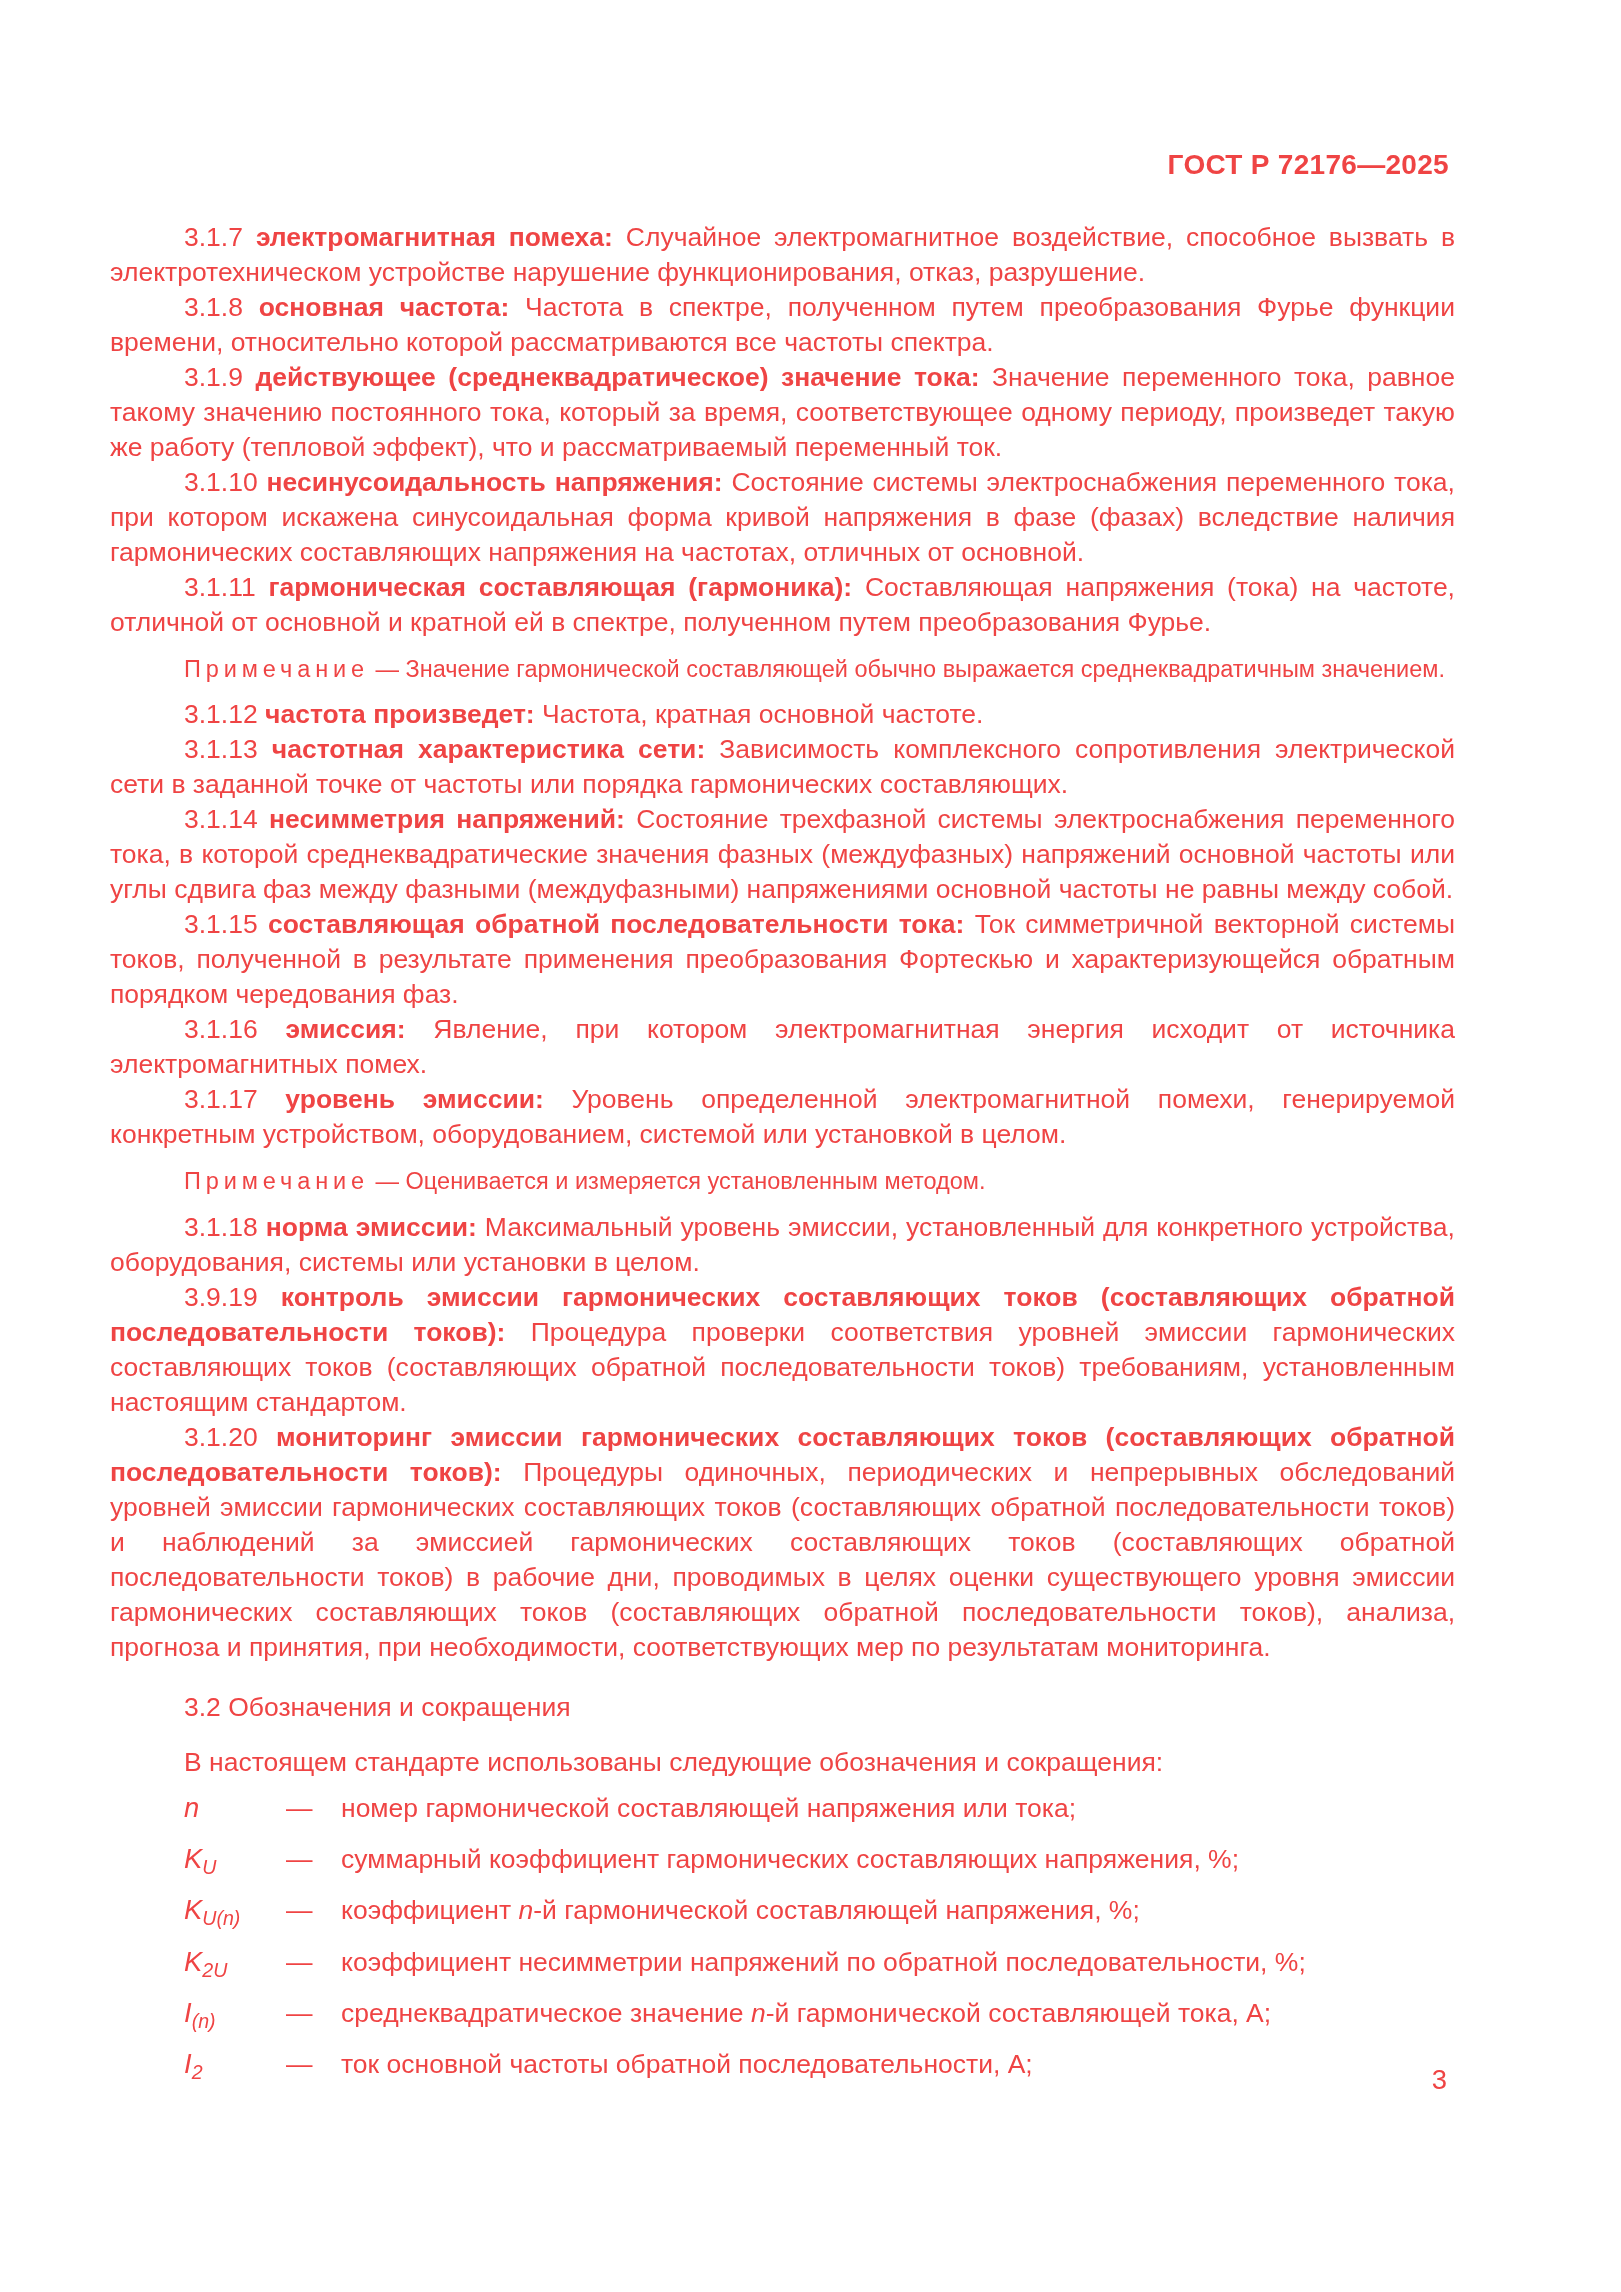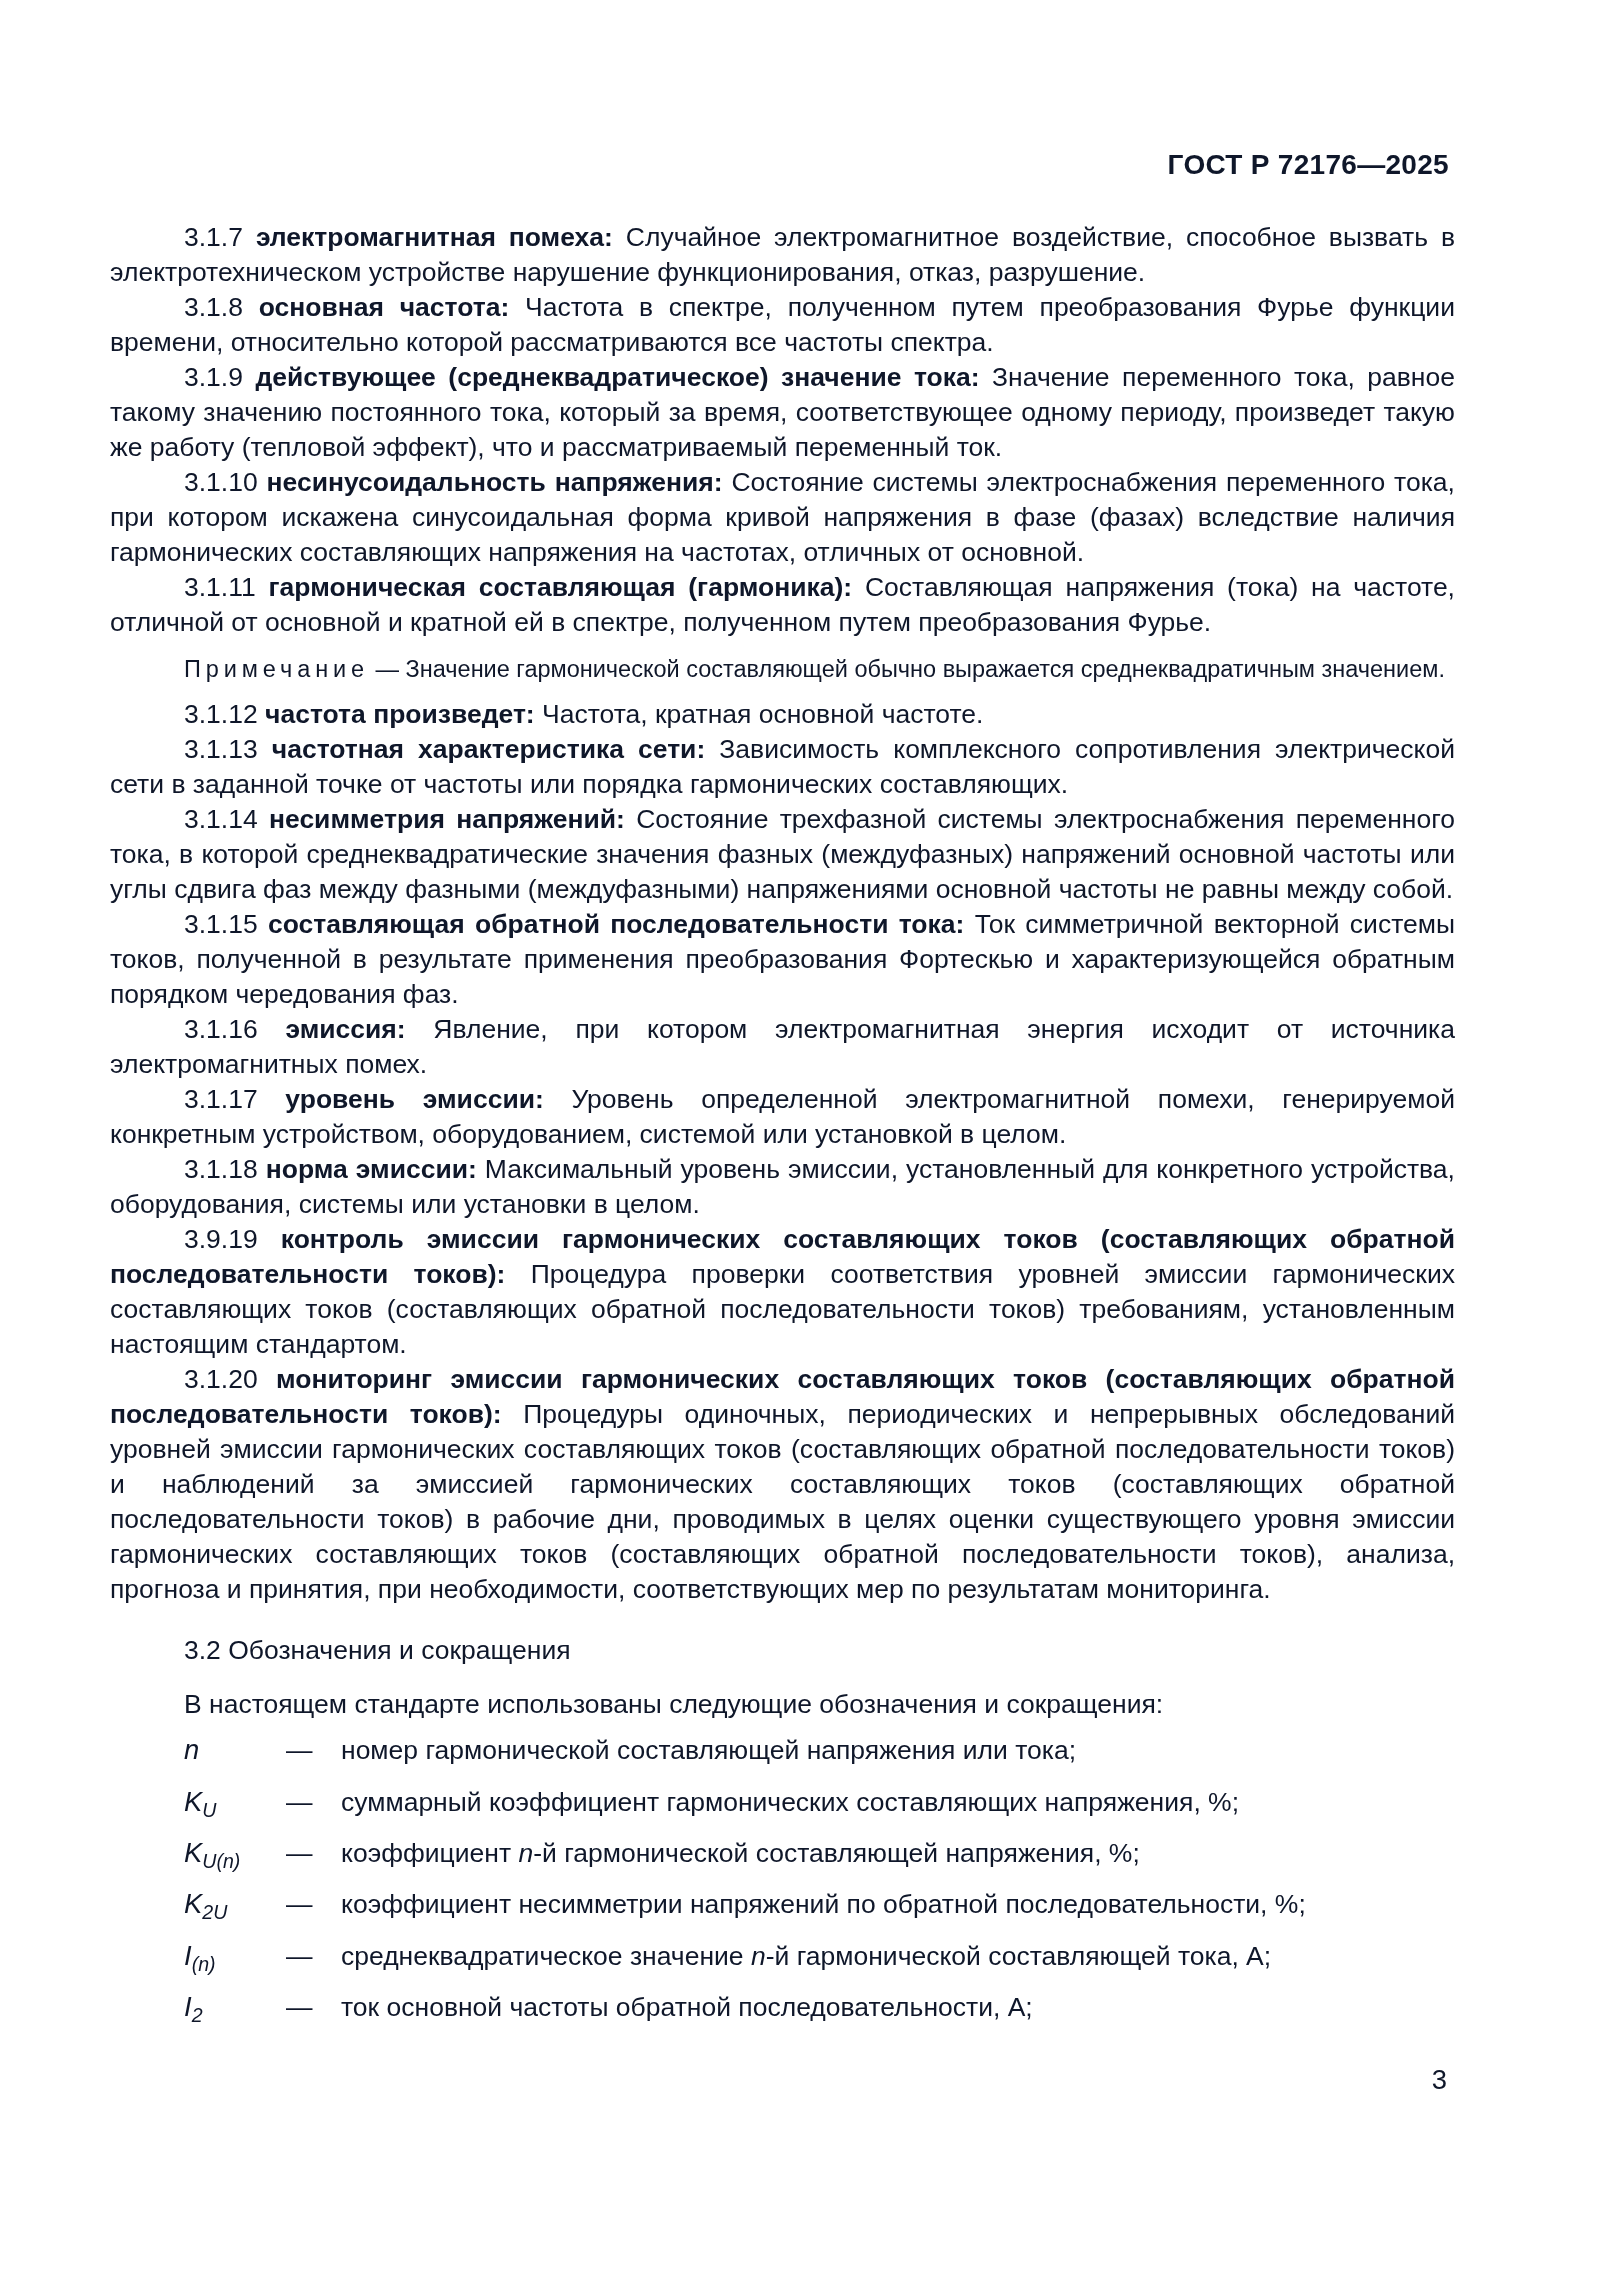--- a/index.html
+++ b/index.html
@@ -2,21 +2,21 @@
 <html lang="ru"><head>
 <meta charset="utf-8">
 <style>
   * { margin: 0; padding: 0; box-sizing: border-box; }
   html, body { background: #ffffff; }
   .page {
     position: relative;
     width: 1618px;
     height: 2293px;
     background: #ffffff;
-    color: #0f172a;
+    color: #ef4444;
     font-family: "Liberation Sans", sans-serif;
     overflow: hidden;
   }
   .doc-header {
     position: absolute;
     top: 149px;
     right: 169px;
     font-size: 28px;
     font-weight: 700;
     letter-spacing: 0.3px;
@@ -105,20 +105,21 @@
     <p class="para"><span class="num">3.1.13</span> <b class="term">частотная характеристика сети:</b> <span>Зависимость комплексного сопротивления электрической сети в заданной точке от частоты или порядка гармонических составляющих.</span></p>
 
     <p class="para"><span class="num">3.1.14</span> <b class="term">несимметрия напряжений:</b> <span>Состояние трехфазной системы электроснабжения переменного тока, в которой среднеквадратические значения фазных (междуфазных) напряжений основной частоты или углы сдвига фаз между фазными (междуфазными) напряжениями основной частоты не равны между собой.</span></p>
 
     <p class="para"><span class="num">3.1.15</span> <b class="term">составляющая обратной последовательности тока:</b> <span>Ток симметричной векторной системы токов, полученной в результате применения преобразования Фортескью и характеризующейся обратным порядком чередования фаз.</span></p>
 
     <p class="para"><span class="num">3.1.16</span> <b class="term">эмиссия:</b> <span>Явление, при котором электромагнитная энергия исходит от источника электромагнитных помех.</span></p>
 
     <p class="para"><span class="num">3.1.17</span> <b class="term">уровень эмиссии:</b> <span>Уровень определенной электромагнитной помехи, генерируемой конкретным устройством, оборудованием, системой или установкой в целом.</span></p>
 
+    <p class="note"><span class="note-label">Примечание</span> <span>— Оценивается и измеряется установленным методом.</span></p>
 
     <p class="para"><span class="num">3.1.18</span> <b class="term">норма эмиссии:</b> <span>Максимальный уровень эмиссии, установленный для конкретного устройства, оборудования, системы или установки в целом.</span></p>
 
     <p class="para"><span class="num">3.9.19</span> <b class="term">контроль эмиссии гармонических составляющих токов (составляющих обратной последовательности токов):</b> <span>Процедура проверки соответствия уровней эмиссии гармонических составляющих токов (составляющих обратной последовательности токов) требованиям, установленным настоящим стандартом.</span></p>
 
     <p class="para"><span class="num">3.1.20</span> <b class="term">мониторинг эмиссии гармонических составляющих токов (составляющих обратной последовательности токов):</b> <span>Процедуры одиночных, периодических и непрерывных обследований уровней эмиссии гармонических составляющих токов (составляющих обратной последовательности токов) и наблюдений за эмиссией гармонических составляющих токов (составляющих обратной последовательности токов) в рабочие дни, проводимых в целях оценки существующего уровня эмиссии гармонических составляющих токов (составляющих обратной последовательности токов), анализа, прогноза и принятия, при необходимости, соответствующих мер по результатам мониторинга.</span></p>
 
     <h3 class="sec-heading">3.2 Обозначения и сокращения</h3>
 
     <p class="intro">В настоящем стандарте использованы следующие обозначения и сокращения:</p>

